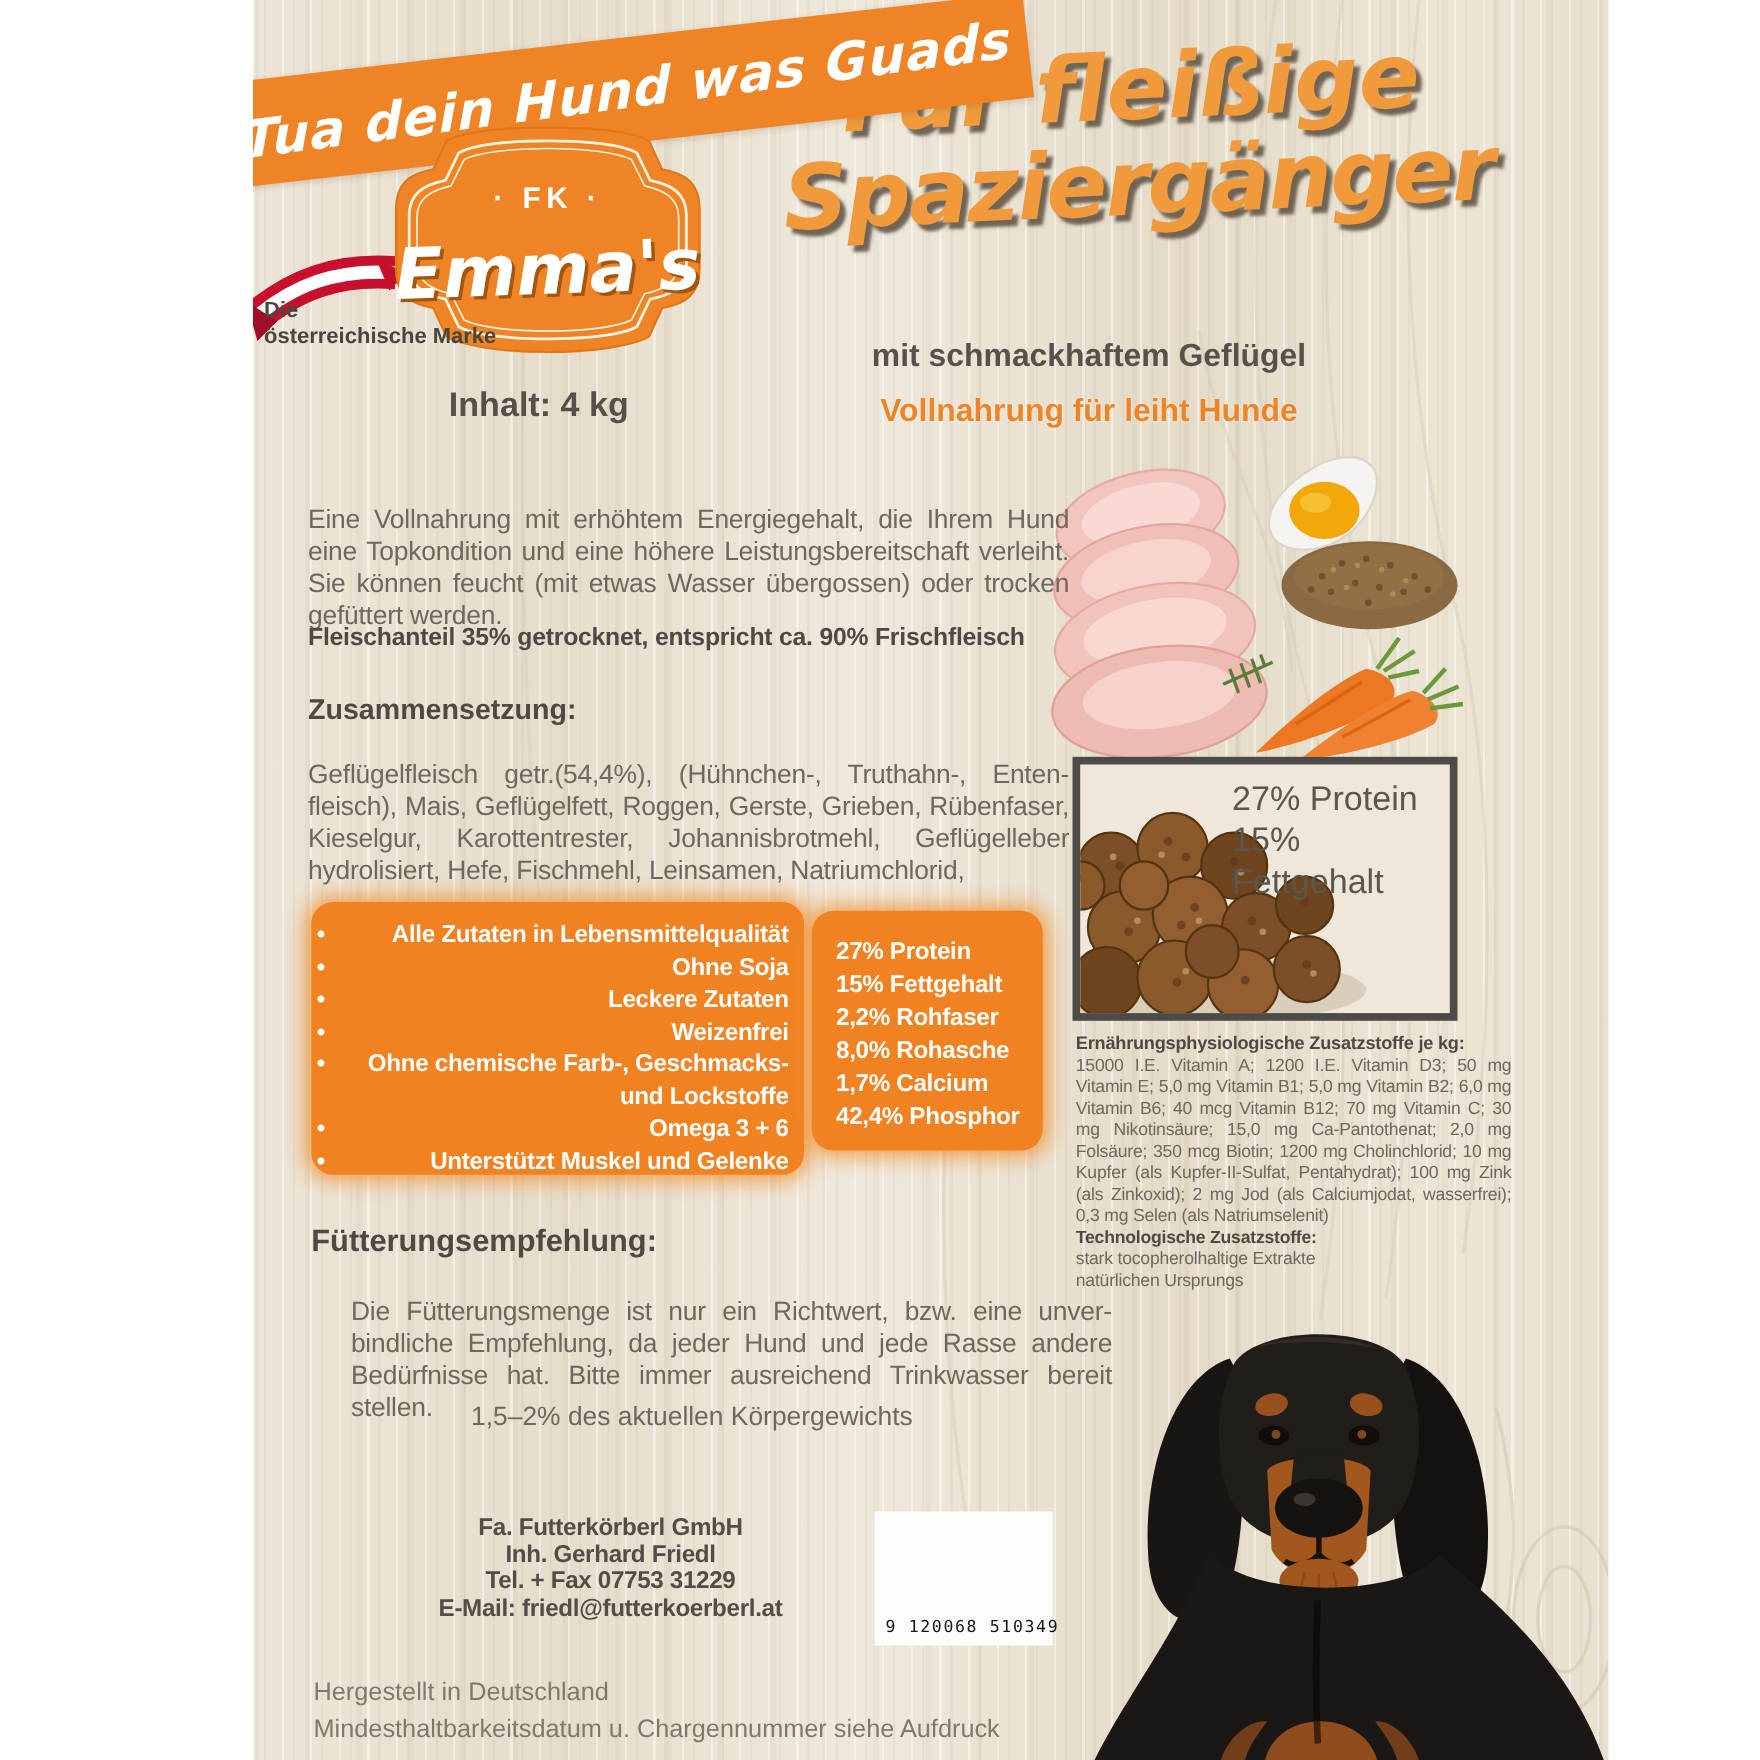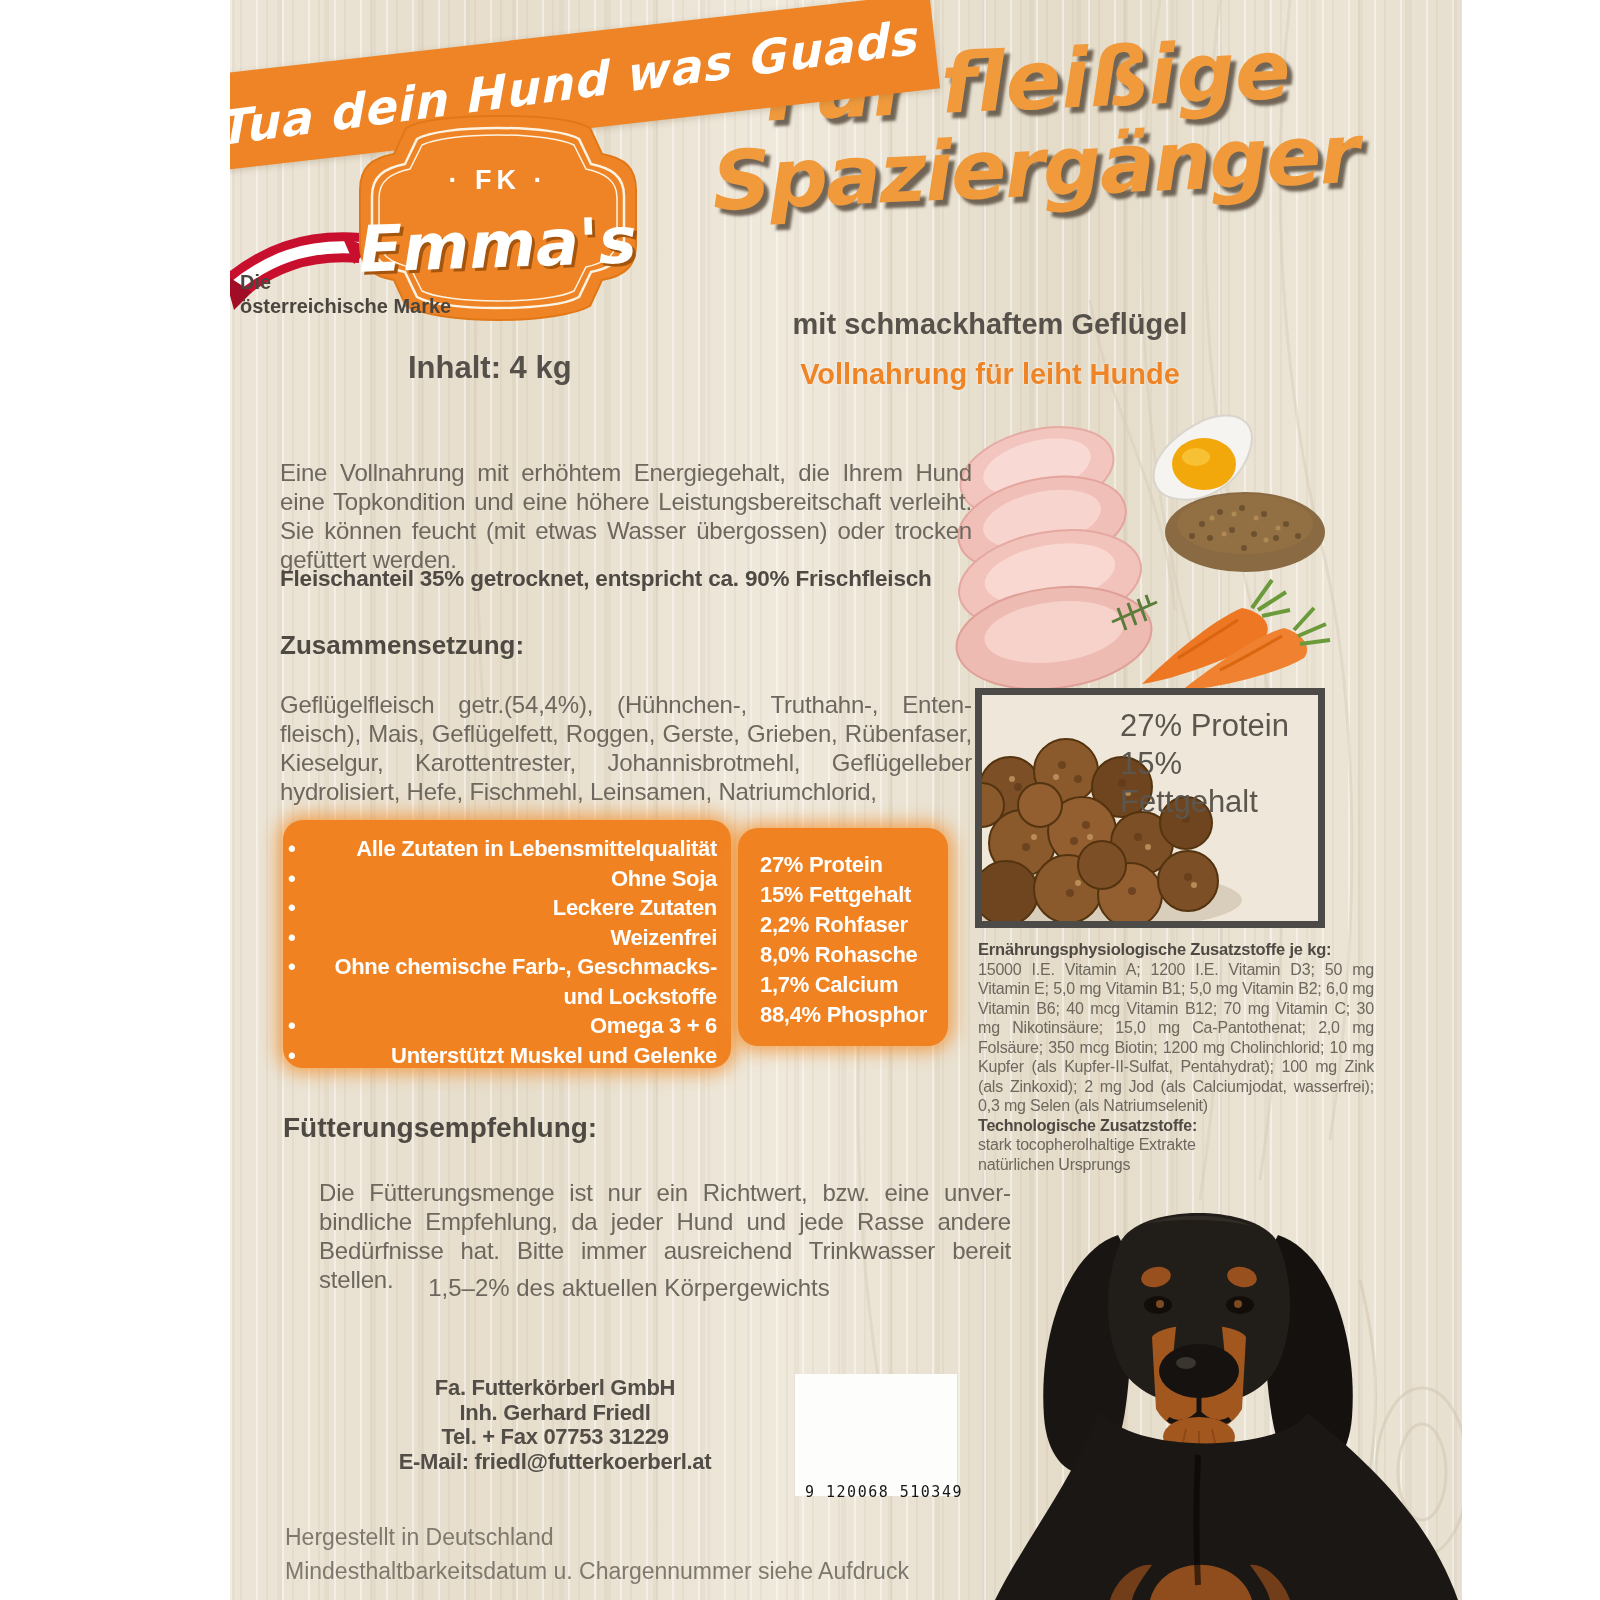--- a/index.html
+++ b/index.html
@@ -85,21 +85,21 @@
   
   .company{position:absolute;left:130px;top:1376px;width:390px;z-index:3;text-align:center;
     font-weight:bold;font-size:22px;line-height:24.5px;letter-spacing:-.3px;color:#524d46;}
   .company div{white-space:nowrap;}
   .barcode{position:absolute;left:565px;top:1374px;width:162px;height:122px;background:#fdfdfb;z-index:6;
     box-sizing:border-box;padding:8px 10px 4px 10px;}
   .bars{height:82px;display:flex;align-items:stretch;}
   .bars i{background:#161616;display:block;height:100%;}
   .bars i.s{height:115%;}
   .bdigits{font-family:"DejaVu Sans Mono",monospace;font-size:15px;color:#161616;letter-spacing:1.5px;
-    text-align:center;margin-top:19px;white-space:nowrap;}
+    text-align:center;margin-top:6px;white-space:nowrap;}
   .footer1,.footer2{position:absolute;left:55px;z-index:3;font-size:23px;color:#7f786d;}
   .footer1{top:1524px;}
   .footer2{top:1558px;}
 
   .dog{position:absolute;left:760px;top:1185px;z-index:5;}
 </style>
 </head>
 <body>
 
 <div class="stage">
@@ -278,21 +278,21 @@
         <li>Unterstützt Muskel und Gelenke</li>
       </ul>
     </div>
 
     <div class="obox analysis">
       <div>27% Protein</div>
       <div>15% Fettgehalt</div>
       <div>2,2% Rohfaser</div>
       <div>8,0% Rohasche</div>
       <div>1,7% Calcium</div>
-      <div>88,4% Phosphor</div>
+      <div>42,4% Phosphor</div>
     </div>
 
     <div class="additives">
       <div class="ahead">Ernährungsphysiologische Zusatzstoffe je kg:</div>
       <div class="abody">15000 I.E. Vitamin A; 1200 I.E. Vitamin D3; 50 mg Vitamin E; 5,0 mg Vitamin B1; 5,0 mg Vitamin B2; 6,0 mg Vitamin B6; 40 mcg Vitamin B12; 70 mg Vitamin C; 30 mg Nikotinsäure; 15,0 mg Ca-Pantothenat; 2,0 mg Folsäure; 350 mcg Biotin; 1200 mg Cholinchlorid; 10 mg Kupfer (als Kupfer-II-Sulfat, Pentahydrat); 100 mg Zink (als Zinkoxid); 2 mg Jod (als Calciumjodat, wasser­frei); 0,3 mg Selen (als Natriumselenit)</div>
       <div class="thead">Technologische Zusatzstoffe:</div>
       <div>stark tocopherolhaltige Extrakte</div>
       <div>natürlichen Ursprungs</div>
     </div>
 

